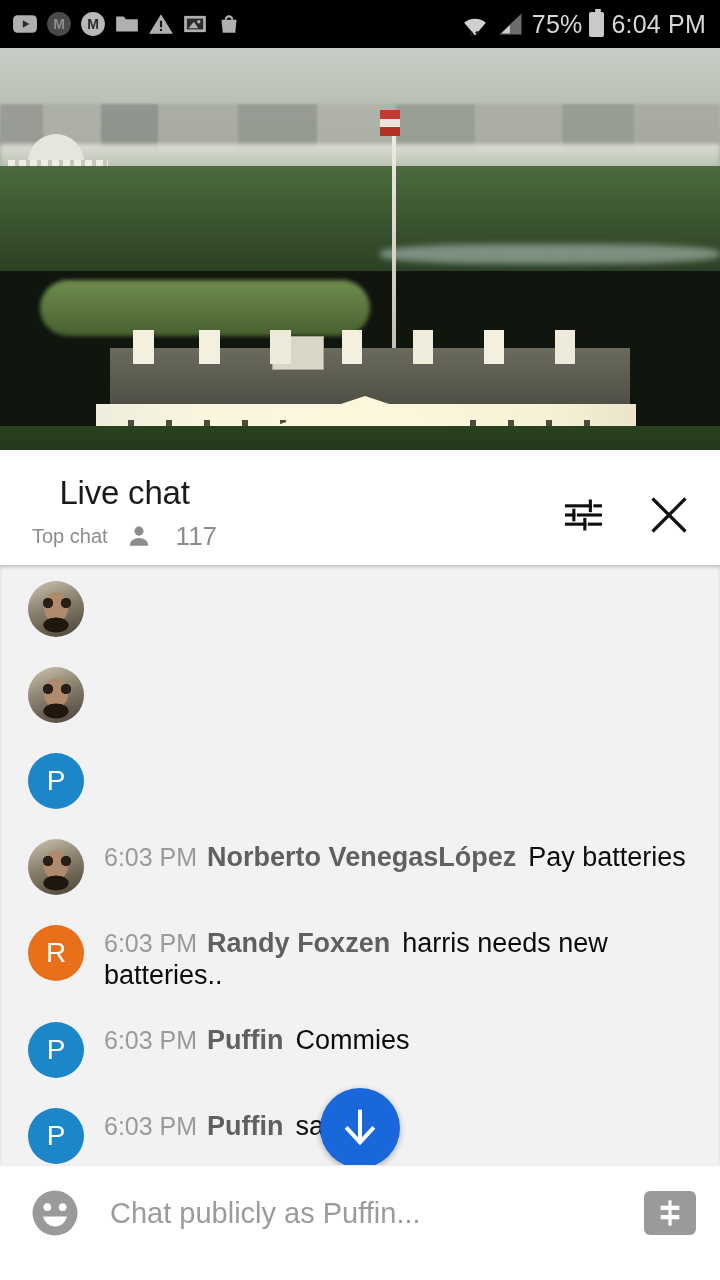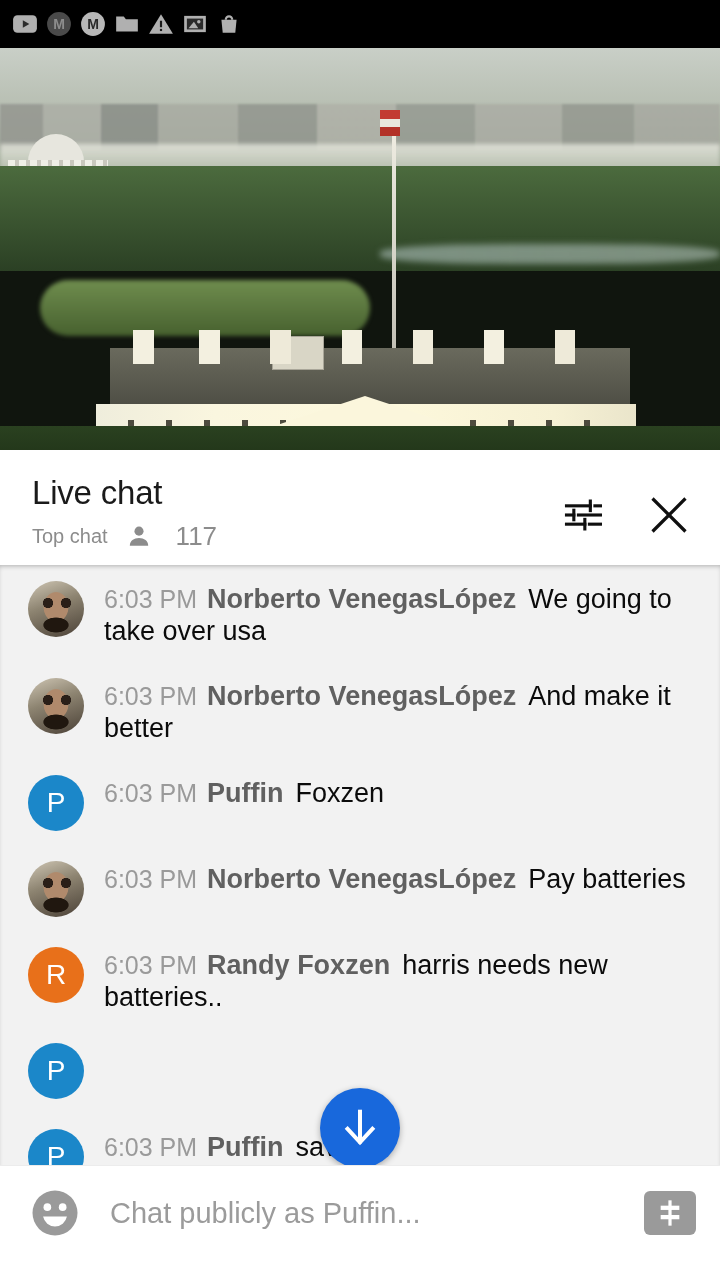--- a/index.html
+++ b/index.html
@@ -157,21 +157,21 @@
     filter:blur(.6px);
   }
 
   
   .chat-header{
     position:absolute; top:458px; left:0;
     width:720px; height:107px;
     background:#ffffff;
     display:flex; align-items:flex-start; padding:16px 18px 0 32px;
   }
-  .header-titles{ display:flex; flex-direction:column; }
+  .header-titles{ display:flex; flex-direction:column;align-items:center; }
   .title{
     font-size:33px; font-weight:400; color:#1a1a1a; line-height:1.18;
     letter-spacing:-.2px;
   }
   .subrow{ display:flex; align-items:center; gap:18px; margin-top:8px; }
   .subtitle{ font-size:20px; color:#8c8c8c; font-weight:400; }
   .viewers{ display:flex; align-items:center; gap:24px; }
   .viewer-count{ font-size:26px; color:#8c8c8c; }
   .header-actions{
     margin-left:auto; display:flex; align-items:center; gap:40px;
@@ -276,20 +276,34 @@
     <svg class="sicon" width="26" height="26" viewBox="0 0 24 24">
       <rect x="2" y="4.5" width="20" height="15" fill="#b0b0b0"></rect>
       <rect x="4.5" y="7" width="15" height="10" fill="#2b2b2b"></rect>
       <polygon points="6,16 11,10 15,16" fill="#b0b0b0"></polygon>
       <circle cx="15.5" cy="10" r="1.6" fill="#b0b0b0"></circle>
     </svg>
     <svg class="sicon" width="26" height="26" viewBox="0 0 24 24">
       <path d="M5 8h14l-1.2 12H6.2z" fill="#b0b0b0"></path>
       <path d="M9 8a3 3 0 0 1 6 0" fill="none" stroke="#b0b0b0" stroke-width="2"></path>
     </svg>
+  </div>
+  <div class="status-right">
+    <svg class="sicon" width="30" height="28" viewBox="0 0 26 24">
+      <path d="M13 7.5c3.6 0 6.9 1.3 9.4 3.4l-9.4 11-9.4-11C6.1 8.8 9.4 7.5 13 7.5z" fill="#d0d0d0"></path>
+      <path d="M10 18.5v3.5M10 22l-1.4-1.6M10 22l1.4-1.6" stroke="#1a1a1a" stroke-width="1.4" fill="none"></path>
+      <path d="M15 22v-3.5M15 18.5l-1.4 1.6M15 18.5l1.4 1.6" stroke="#1a1a1a" stroke-width="1.4" fill="none"></path>
+    </svg>
+    <svg class="sicon" width="28" height="28" viewBox="0 0 24 24">
+      <polygon points="2,21 21,21 21,3" fill="#6d6d6d"></polygon>
+      <polygon points="4,20 11,20 11,13" fill="#d0d0d0"></polygon>
+    </svg>
+    <span class="status-text">75%</span>
+    <div class="battery"></div>
+    <span class="status-text">6:04 PM</span>
   </div>
 </div>
 
 <div class="video">
   <div class="sky"></div>
   <div class="skyline"></div>
   <div class="haze"></div>
   <div class="memorial">
     <div class="dome"></div>
       <div class="cols"></div>
@@ -351,46 +365,44 @@
             <line x1="20" y1="4" x2="4" y2="20"></line>
         </g>
       </svg>
     </div>
   </div>
 </div>
 
 <div class="chat-list" id="chat-list">
     <div class="msg">
       <div class="avatar photo"></div>
-      <div class="msg-body"><span class="ts">6:03 PM</span><span class="author">Norberto VenegasLópez</span><span class="text">We going to take over usa</span></div>
     </div>
     <div class="msg">
       <div class="avatar photo"></div>
-      <div class="msg-body"><span class="ts">6:03 PM</span><span class="author">Norberto VenegasLópez</span><span class="text">And make it better</span></div>
     </div>
     <div class="msg">
       <div class="avatar blue">
         <span>P</span>
       </div>
-      <div class="msg-body"><span class="ts">6:03 PM</span><span class="author">Puffin</span><span class="text">Foxzen</span></div>
     </div>
     <div class="msg">
       <div class="avatar photo"></div>
       <div class="msg-body"><span class="ts">6:03 PM</span><span class="author">Norberto VenegasLópez</span><span class="text">Pay batteries</span></div>
     </div>
     <div class="msg">
       <div class="avatar orange">
         <span>R</span>
       </div>
       <div class="msg-body"><span class="ts">6:03 PM</span><span class="author">Randy Foxzen</span><span class="text">harris needs new batteries..</span></div>
     </div>
     <div class="msg">
       <div class="avatar blue">
         <span>P</span>
       </div>
+      <div class="msg-body"><span class="ts">6:03 PM</span><span class="author">Puffin</span><span class="text">Commies</span></div>
     </div>
     <div class="msg">
       <div class="avatar blue">
         <span>P</span>
       </div>
       <div class="msg-body"><span class="ts">6:03 PM</span><span class="author">Puffin</span><span class="text">save</span></div>
     </div>
   </div>
 
 <div class="fab">

